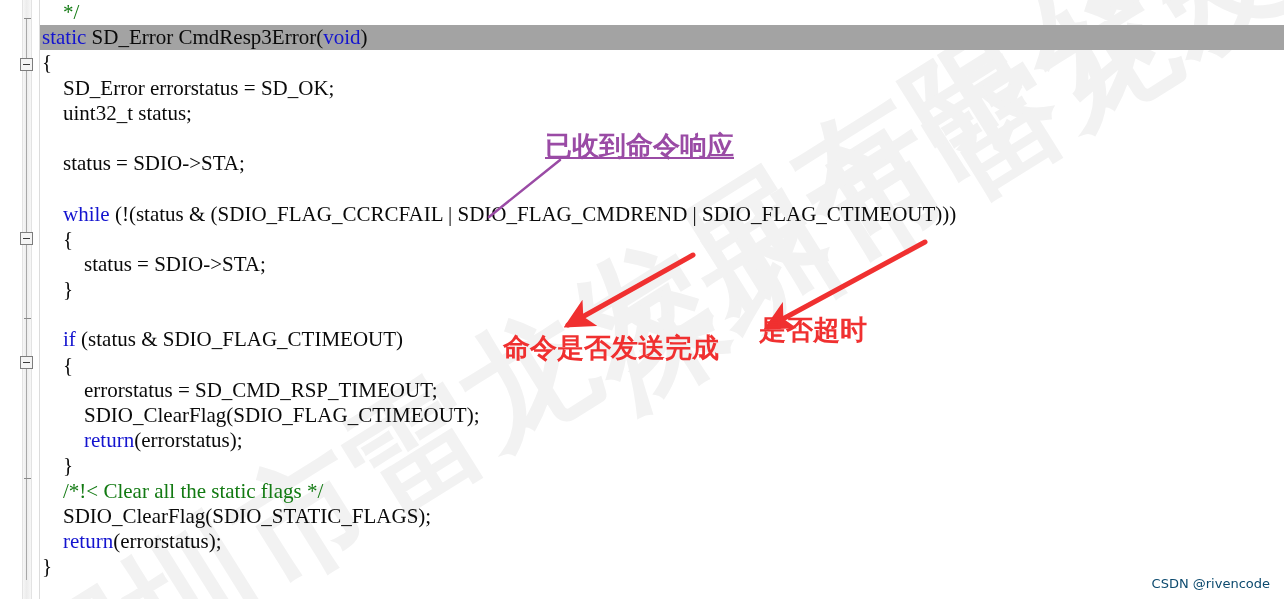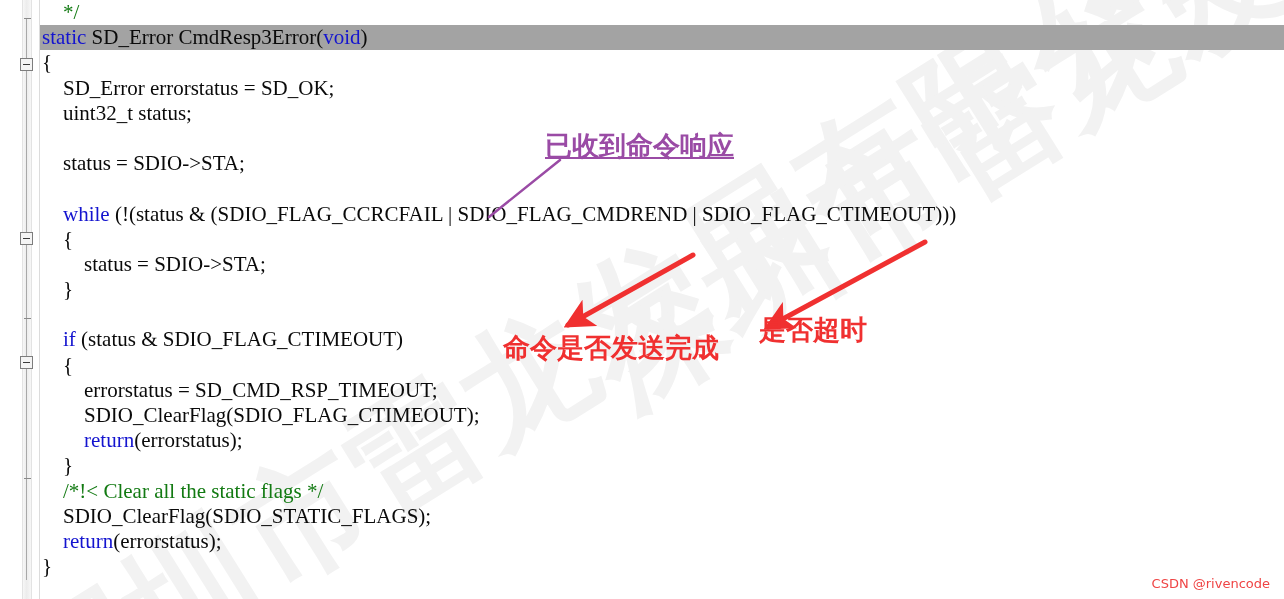--- a/index.html
+++ b/index.html
@@ -127,21 +127,21 @@
     color:#f03030;
     white-space:nowrap;
   }
 
   
   .csdn {
     position:absolute;
     right:14px; bottom:8px;
     font-family:"DejaVu Sans", sans-serif;
     font-size:13px;
-    color:#ef4444;
+    color:#0c4a6e;
     z-index:7;
     white-space:nowrap;
   }
 </style>
 </head>
 <body>
 
 <div id="root">
 
   <div class="watermark-layer">

